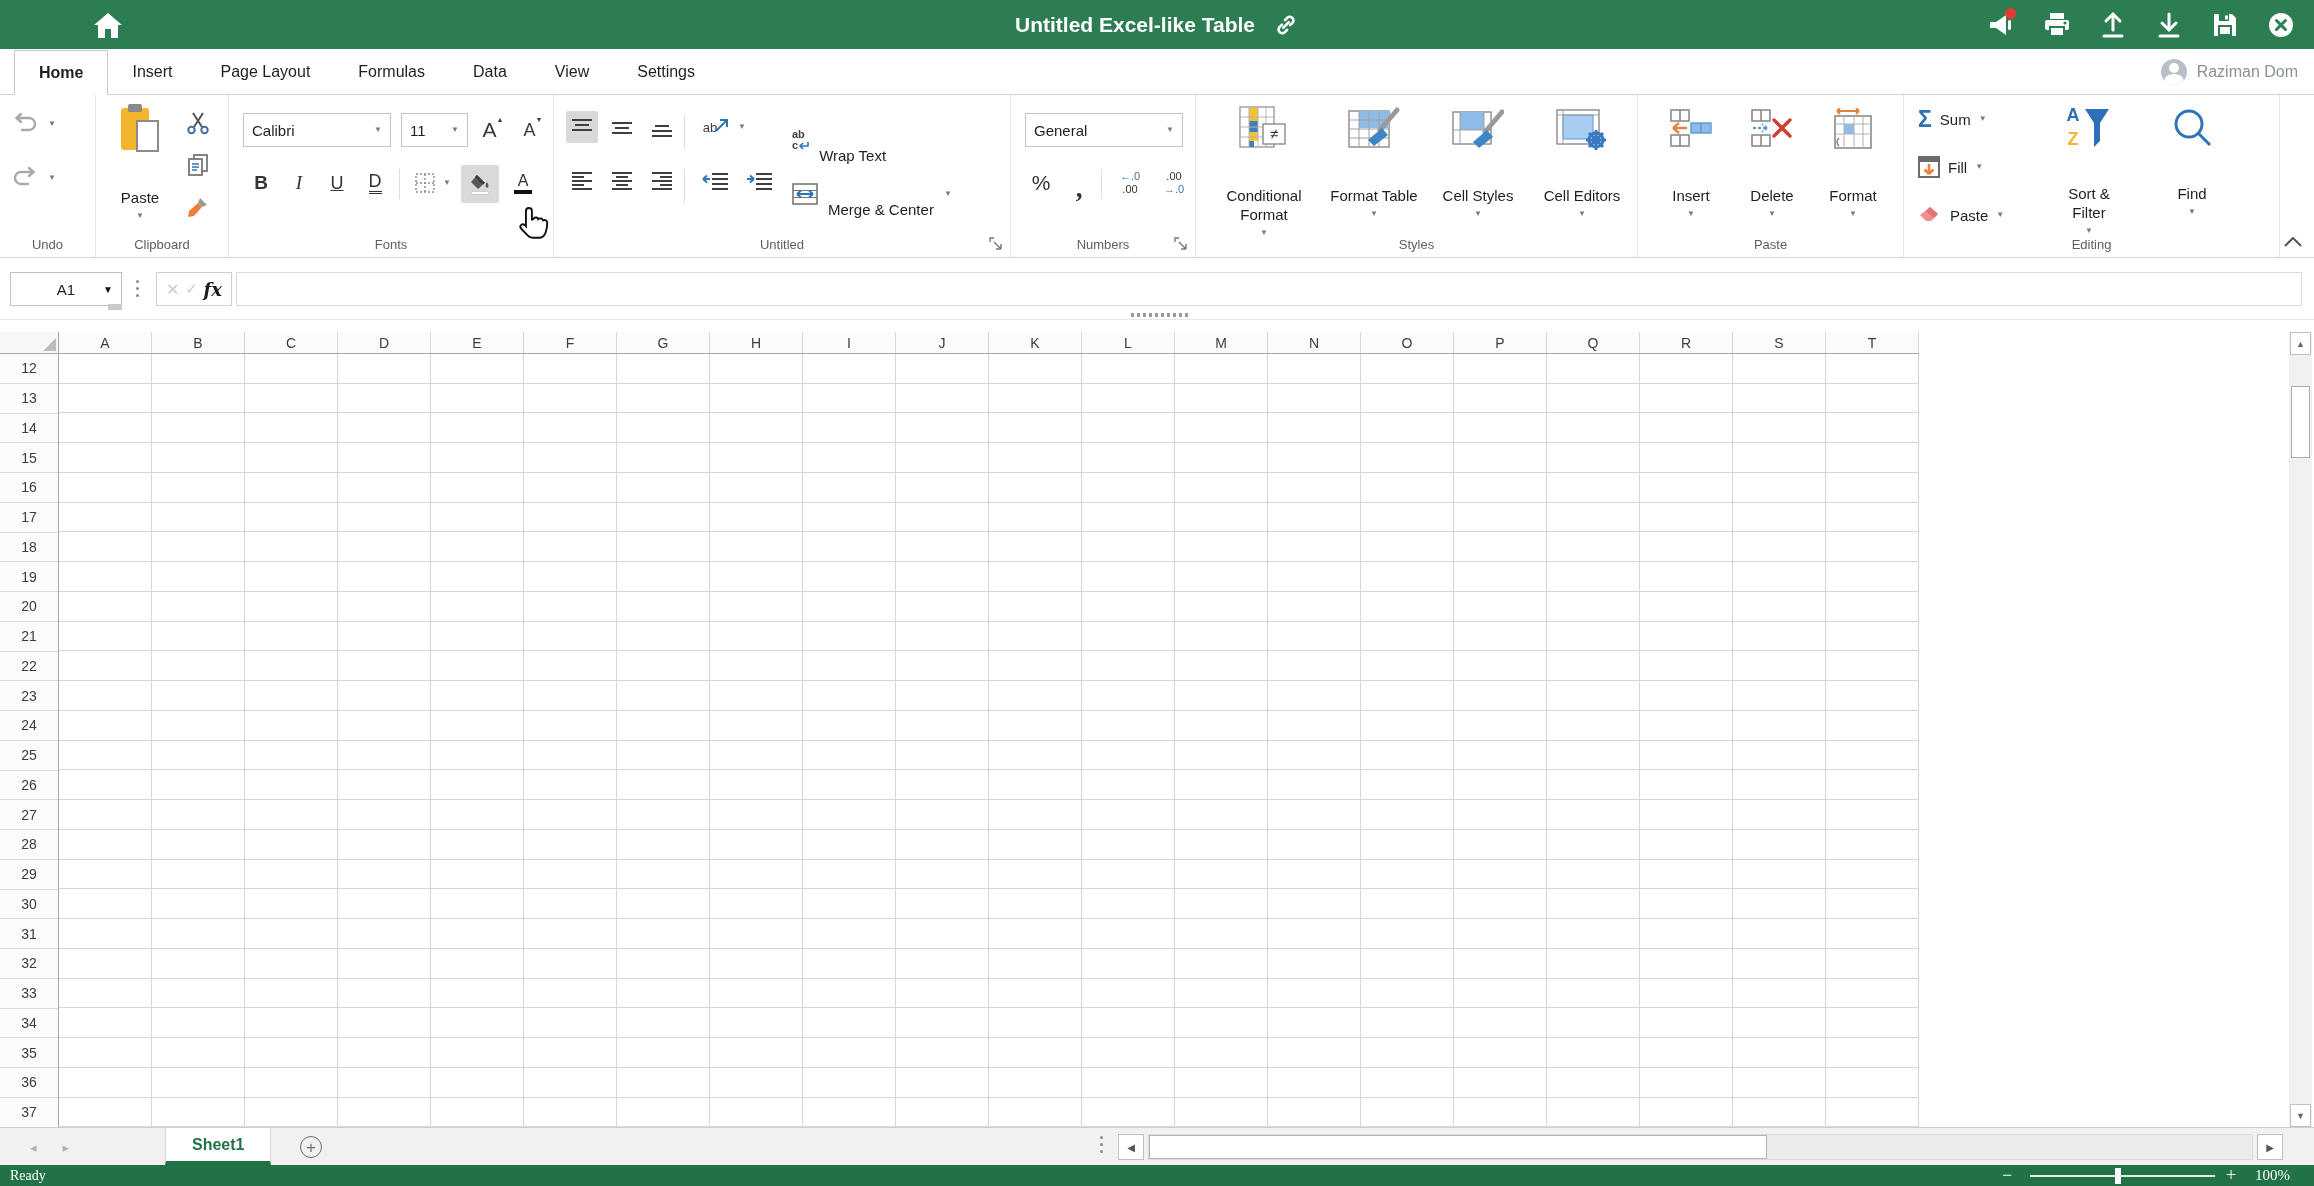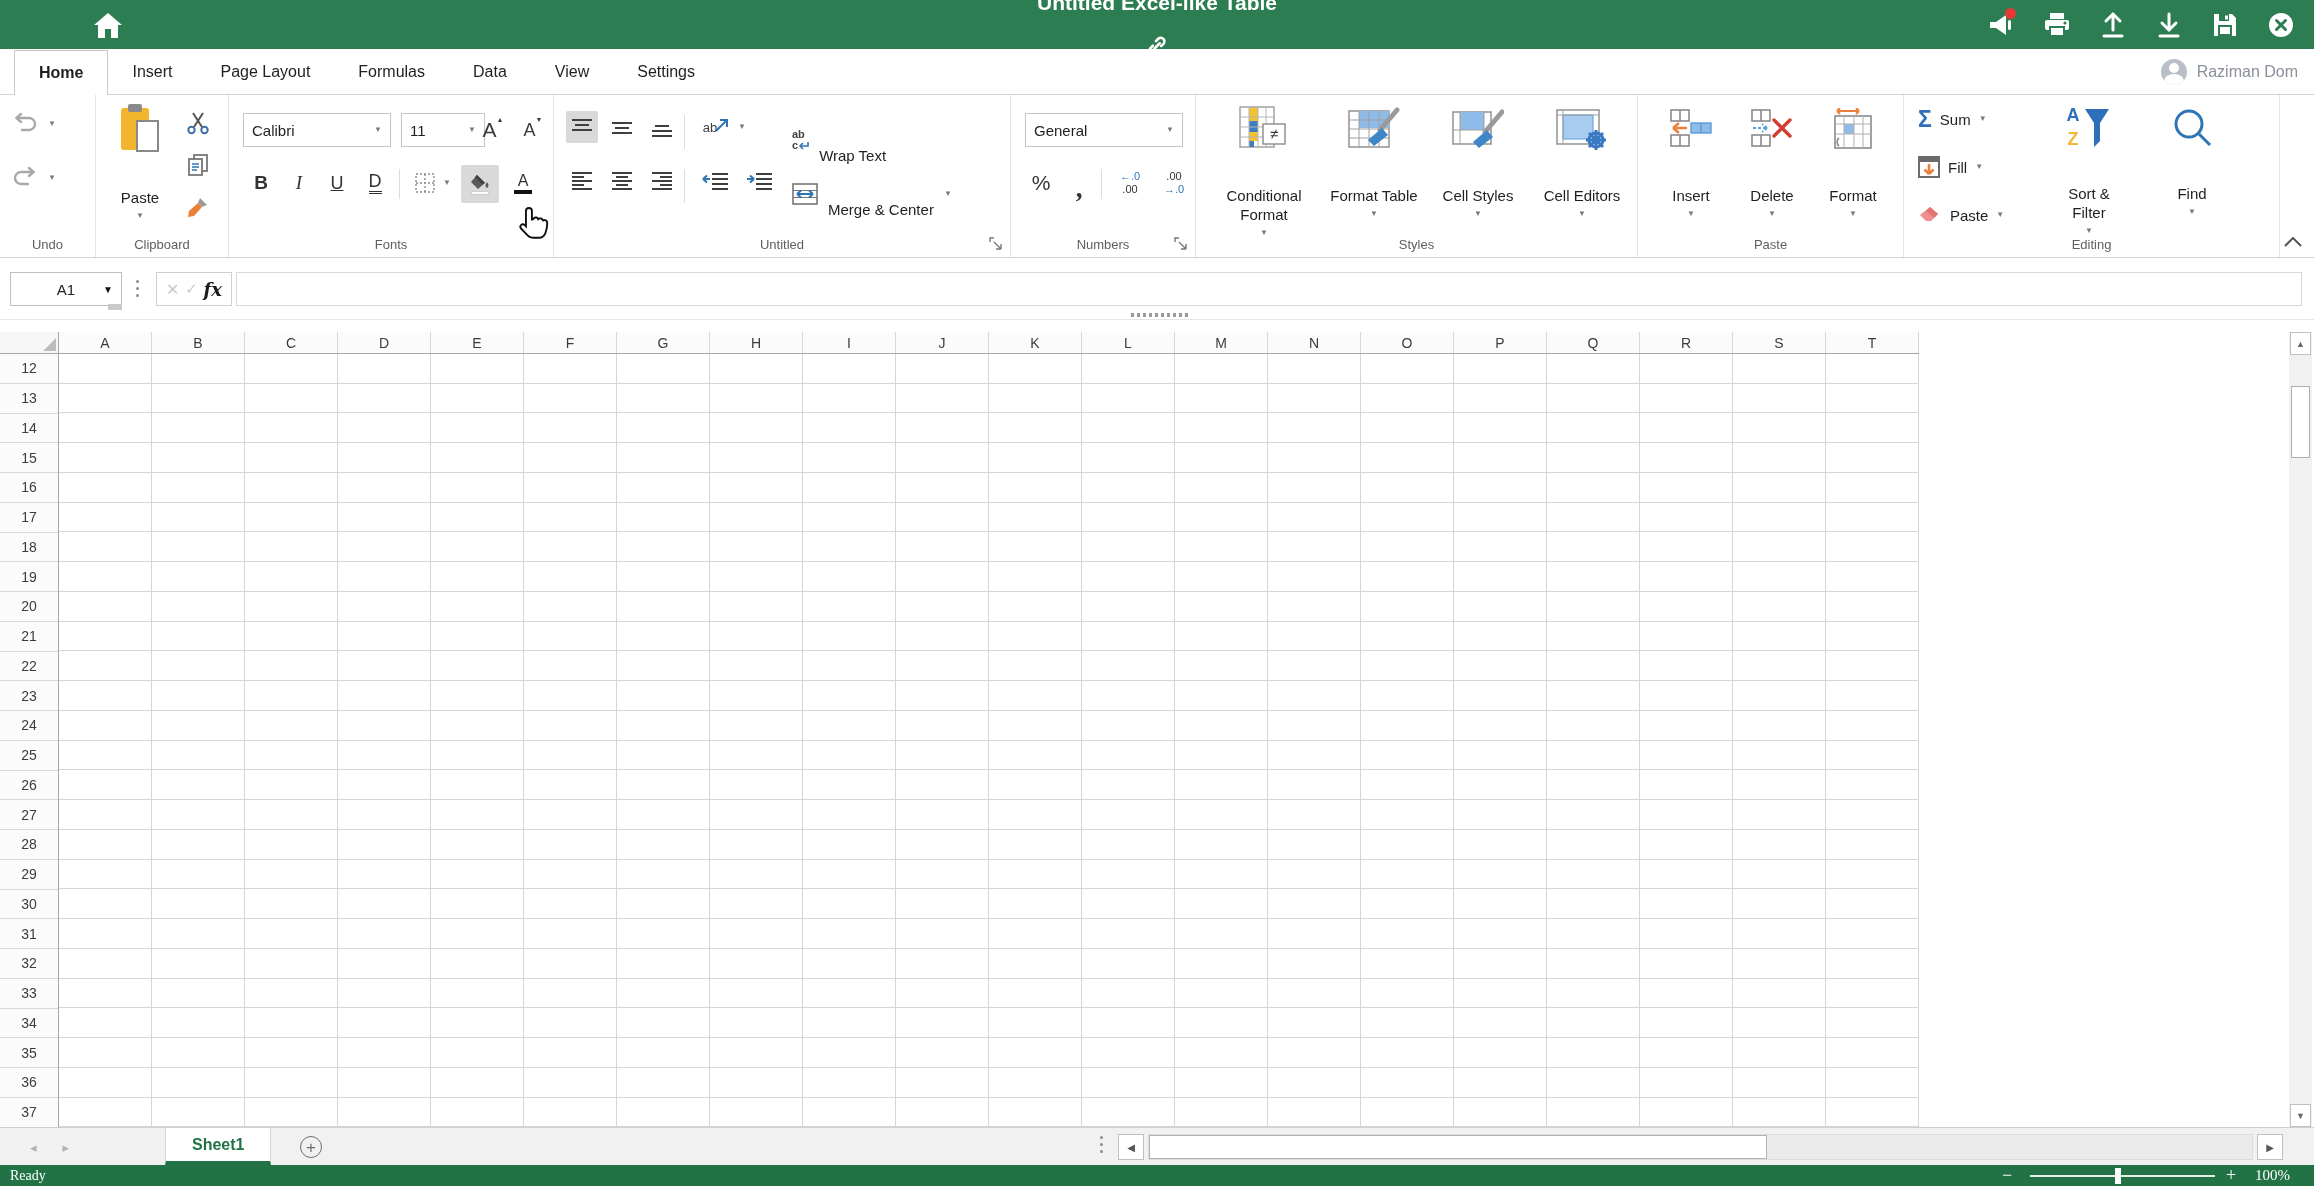--- a/index.html
+++ b/index.html
@@ -3,21 +3,21 @@
 <meta charset="utf-8">
 <style>
   * { margin:0; padding:0; box-sizing:border-box; }
   html,body { width:2314px; height:1186px; overflow:hidden; }
   body { font-family:"Liberation Sans", sans-serif; background:#fff; position:relative; color:#222; }
   .abs { position:absolute; }
 
   
   .titlebar { position:absolute; left:0; top:0; width:2314px; height:49px; background:#2d7d52; display:flex; align-items:center; }
   .tb-home { position:absolute; left:88px; top:8px; width:40px; height:34px; cursor:pointer; display:flex; align-items:center; justify-content:center; }
-  .tb-title-wrap { position:absolute; left:0; top:0; width:2314px; height:49px; display:flex; align-items:center; justify-content:center; gap:18px; pointer-events:none;flex-direction:column; }
+  .tb-title-wrap { position:absolute; left:0; top:0; width:2314px; height:49px; display:flex; align-items:center; justify-content:center; gap:18px; pointer-events:none; }
   .tb-title { color:#fff; font-size:21px; font-weight:bold; }
   .tb-icons { position:absolute; right:16px; top:0; height:49px; display:flex; align-items:center; gap:22px; }
   .tb-icon { width:34px; height:34px; display:flex; align-items:center; justify-content:center; position:relative; cursor:pointer; }
   .notif-dot { position:absolute; top:0px; right:2px; width:11px; height:11px; border-radius:50%; background:#e53935; }
 
   
   .menubar { position:absolute; left:0; top:49px; width:2314px; height:46px; background:#ffffff; border-bottom:1px solid #d2d2d2; display:flex; align-items:flex-end; }
   .menu-tabs { display:flex; align-items:flex-end; height:100%; padding-left:14px; }
   .menu-tab { font-size:16px; color:#1f1f1f; padding:10px 24px 9px 24px; height:100%; display:flex; align-items:center; cursor:pointer; position:relative; }
   .menu-tab.active { background:#fff; border:1px solid #c9c9c9; border-bottom:none; z-index:3; margin-bottom:-1px; padding-bottom:10px; font-weight:bold; }
@@ -280,21 +280,21 @@
       </span>
     </div>
     <div class="rgroup-label">Clipboard</div>
   </div>
 
   <div class="rgroup" style="width:325px">
     <div class="selectbox" style="left:14px; top:18px; width:148px;">
       <span>Calibri</span>
       <span class="caret">▼</span>
     </div>
-    <div class="selectbox" style="left:172px; top:18px; width:84px;">
+    <div class="selectbox" style="left:172px; top:18px; width:67px;">
       <span>11</span>
       <span class="caret">▼</span>
     </div>
     <div class="rbtn icon-btn abs" style="left:246px; top:19px; width:36px">
       <span style="font-size:21px; color:#3a3a3a">A</span>
       <span style="font-size:7px; color:#3a3a3a; align-self:flex-start; margin-top:2px">▲</span>
     </div>
     <div class="rbtn icon-btn abs" style="left:286px; top:19px; width:36px">
       <span style="font-size:18px; color:#3a3a3a">A</span>
       <span style="font-size:7px; color:#3a3a3a; align-self:flex-start; margin-top:2px">▼</span>

